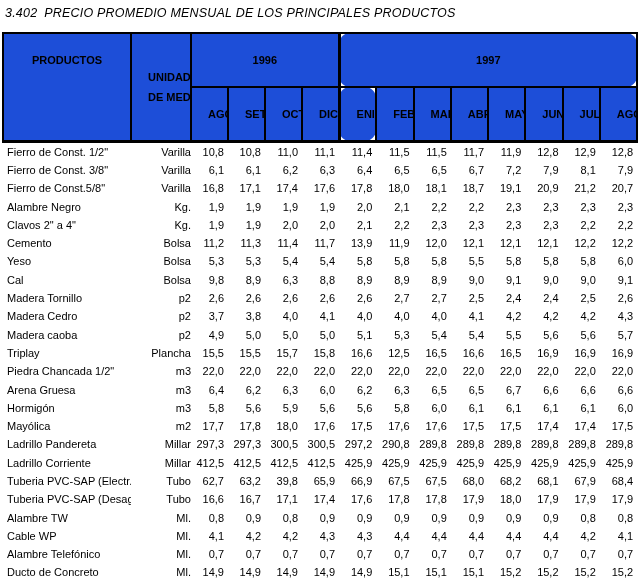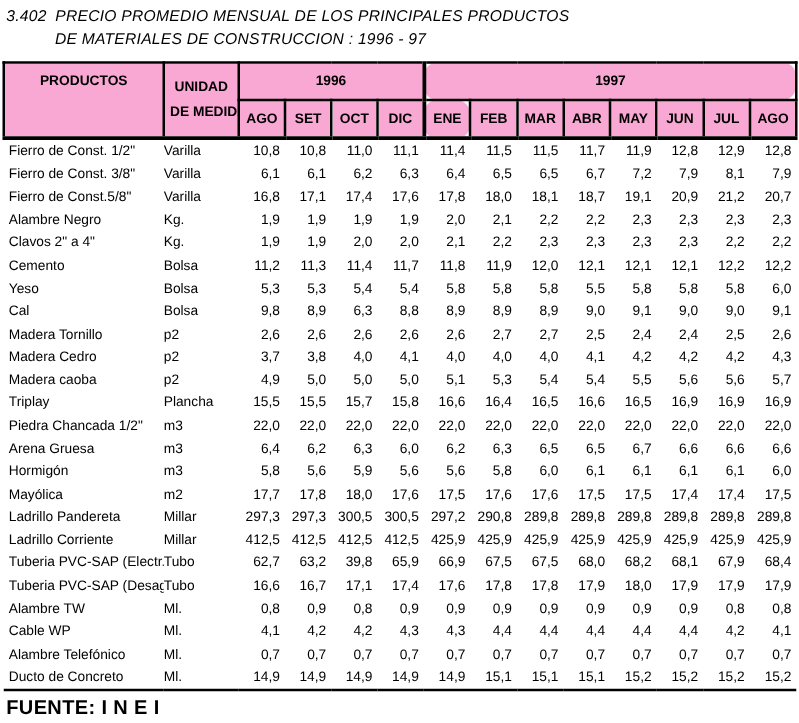--- a/index.html
+++ b/index.html
@@ -21,56 +21,55 @@
   .title .t-indent{margin-left:39px;}
   
   table.price-table{
     border-collapse:collapse;
     table-layout:fixed;
     width:635px;
     margin:9px 0 0 2px;
     border-bottom:2px solid #000;
   }
   thead th{
-    background:#f9a8d4;
+    background:#1d4ed8;
     border:2px solid #000;
     font-size:11px;font-weight:bold;
-    padding:4px;text-align:center;
+    padding:16px;text-align:center;
     height:20px;vertical-align:middle;
     overflow:hidden;white-space:nowrap;
   }
   thead tr:last-child th, thead th[rowspan]{border-bottom:3px solid #000;}
   th.unit-head{font-size:11px;}
   th.unit-head .uh{line-height:20px;}
   th.sep{border-left:3px solid #000;border-radius:11px;}
   th.products-head{vertical-align:top;}
   th.products-head .ph{line-height:21px;}
   
   tbody td{
     font-size:11px;
     padding:0;height:18.3px;
     vertical-align:middle;
     white-space:nowrap;overflow:hidden;
   }
   td.product{text-align:left;padding-left:4px;}
-  td.unit{text-align:left;}
+  td.unit{text-align:right;}
   td.val{text-align:right;padding-right:4px;}
   
   .footer{
     margin:5px 0 0 5px;
     font-weight:bold;font-size:16px;
     letter-spacing:0.3px;
   }
 </style>
 </head>
 <body>
 
 <div class="title">
   <div><span class="t-num">3.402</span><span>PRECIO PROMEDIO MENSUAL DE LOS PRINCIPALES PRODUCTOS</span></div>
-  <div class="t-indent">DE MATERIALES DE CONSTRUCCION : 1996 - 97</div>
 </div>
 
 <table class="price-table">
   <colgroup>
     <col style="width:128px">
     <col style="width:60px">
     <col style="width:37px">
       <col style="width:37px">
       <col style="width:37px">
       <col style="width:37px">
@@ -191,21 +190,21 @@
         <td class="val">2,2</td>
         <td class="val">2,2</td>
       </tr>
       <tr>
         <td class="product">Cemento</td>
         <td class="unit">Bolsa</td>
         <td class="val">11,2</td>
         <td class="val">11,3</td>
         <td class="val">11,4</td>
         <td class="val">11,7</td>
-        <td class="val">11,8</td>
+        <td class="val">13,9</td>
         <td class="val">11,9</td>
         <td class="val">12,0</td>
         <td class="val">12,1</td>
         <td class="val">12,1</td>
         <td class="val">12,1</td>
         <td class="val">12,2</td>
         <td class="val">12,2</td>
       </tr>
       <tr>
         <td class="product">Yeso</td>
@@ -288,21 +287,21 @@
         <td class="val">5,7</td>
       </tr>
       <tr>
         <td class="product">Triplay</td>
         <td class="unit">Plancha</td>
         <td class="val">15,5</td>
         <td class="val">15,5</td>
         <td class="val">15,7</td>
         <td class="val">15,8</td>
         <td class="val">16,6</td>
-        <td class="val">16,4</td>
+        <td class="val">12,5</td>
         <td class="val">16,5</td>
         <td class="val">16,6</td>
         <td class="val">16,5</td>
         <td class="val">16,9</td>
         <td class="val">16,9</td>
         <td class="val">16,9</td>
       </tr>
       <tr>
         <td class="product">Piedra Chancada 1/2"</td>
         <td class="unit">m3</td>

